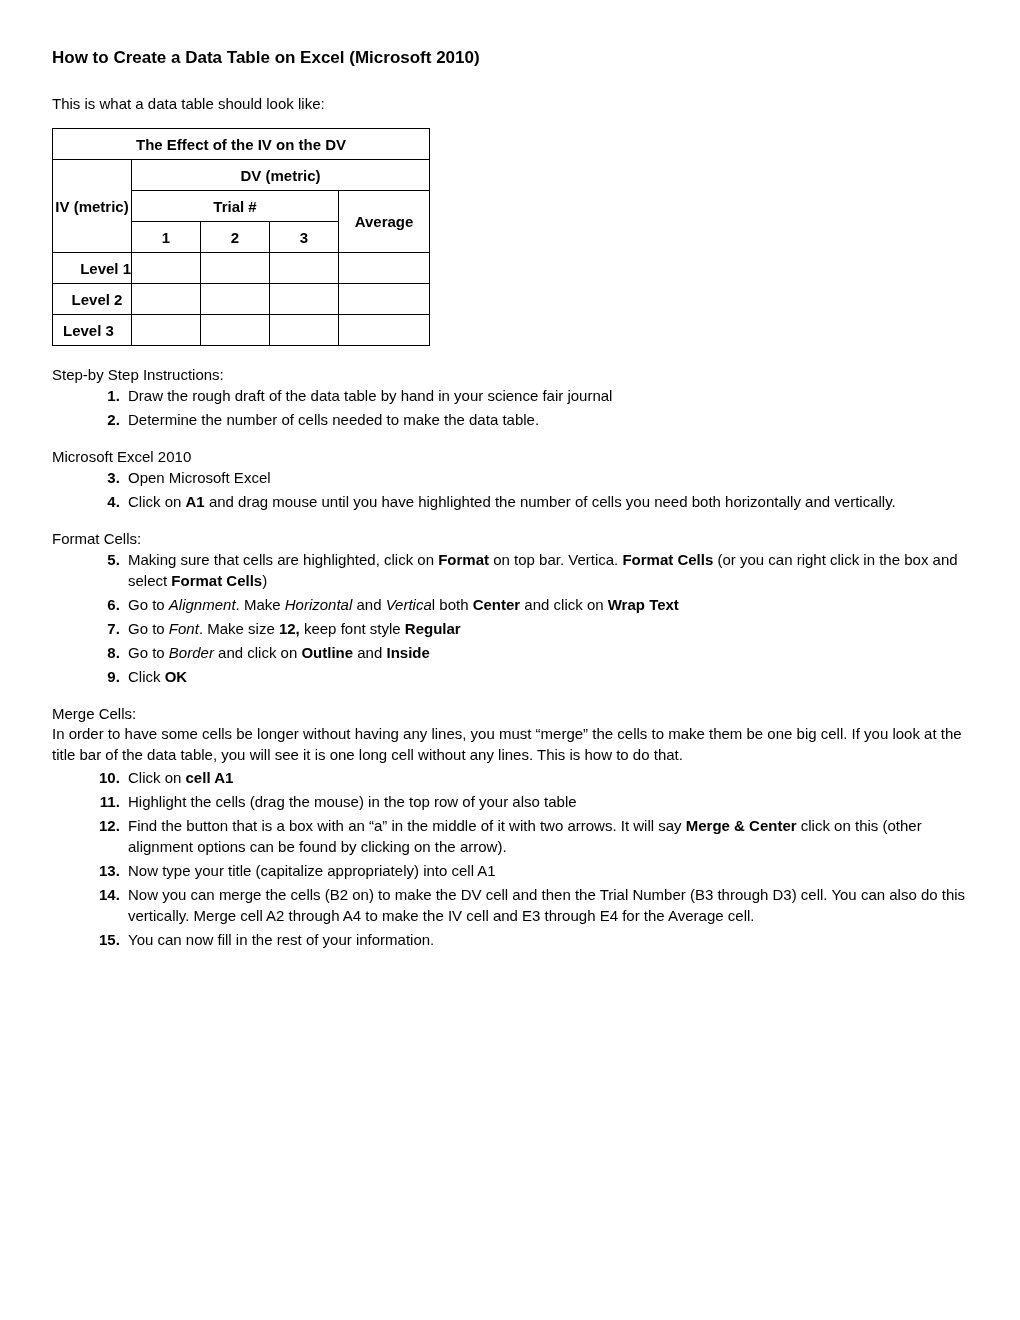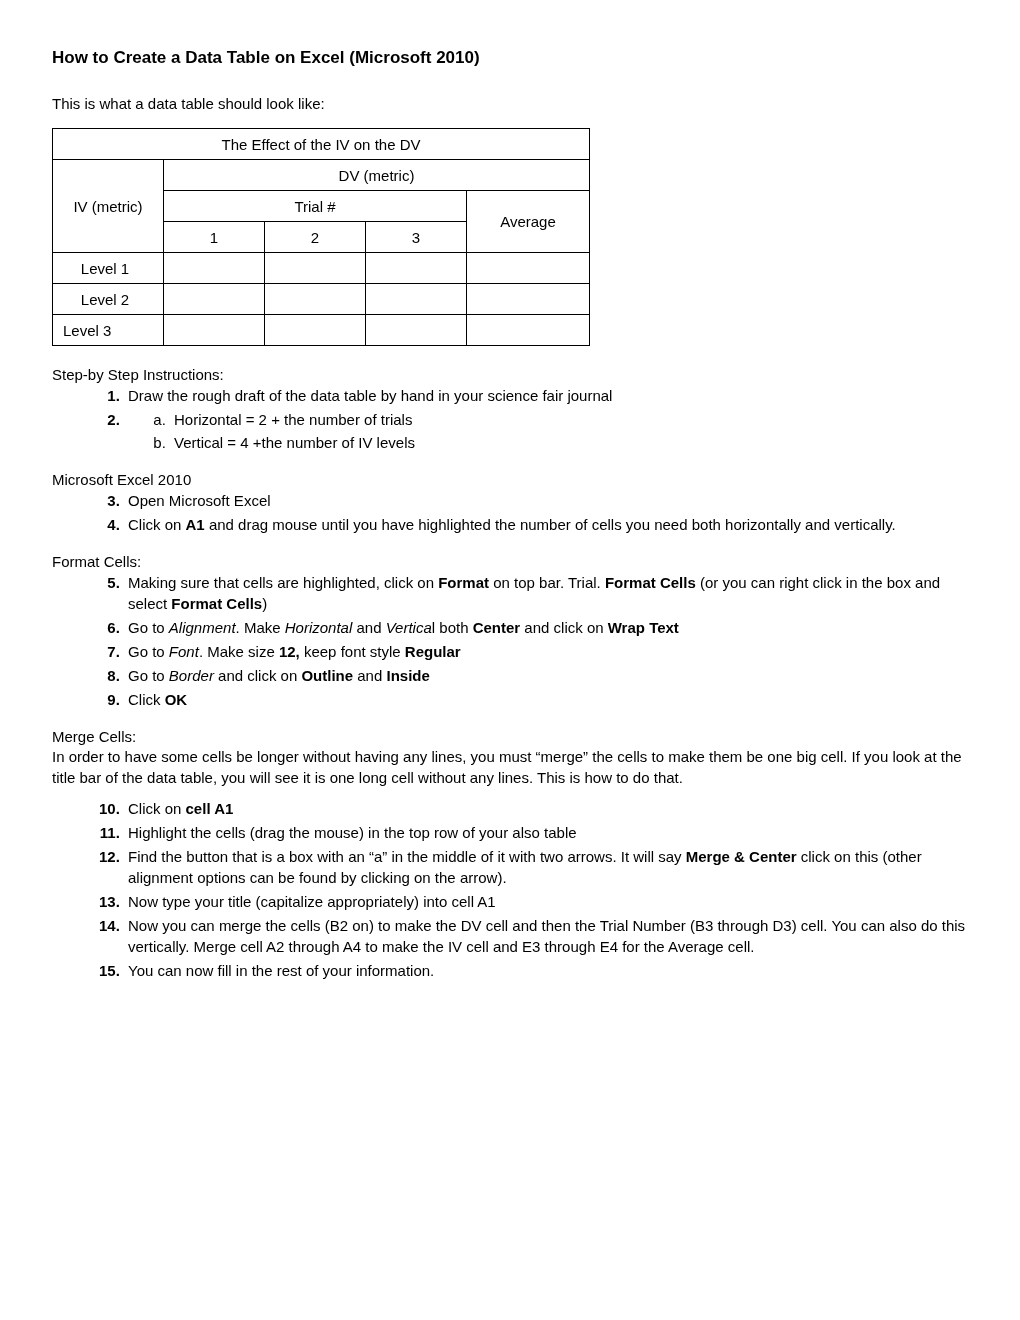--- a/index.html
+++ b/index.html
@@ -25,24 +25,24 @@
     font-weight: normal;
     margin-top: 18px;
     margin-bottom: 2px;
   }
   table.data-table {
     border-collapse: collapse;
     margin-bottom: 20px;
   }
   table.data-table td, table.data-table th {
     border: 1px solid #000;
-    font-weight: normal;
+    font-weight: bold;
     text-align: center;
     vertical-align: middle;
-    padding: 4px 16px;
+    padding: 4px 0;
     font-size: 15px;
   }
   .w-iv { width: 78px; }
   .w-t  { width: 68px; }
   .w-avg{ width: 90px; }
   .row-h td, .row-h th { height: 22px; }
   ol.main {
     margin: 0 0 14px 0;
     padding-left: 72px;
   }
@@ -88,21 +88,21 @@
   <tr class="row-h">
     <td colspan="3">Trial #</td>
     <td rowspan="2" class="w-avg">Average</td>
   </tr>
   <tr class="row-h">
     <td class="w-t">1</td>
     <td class="w-t">2</td>
     <td class="w-t">3</td>
   </tr>
   <tr class="row-h">
-    <td style="text-align:center;padding-left:10px">Level 1</td>
+    <td style="text-align:right;padding-left:10px">Level 1</td>
     <td></td>
         <td></td>
         <td></td>
         <td></td>
   </tr>
   <tr class="row-h">
     <td style="text-align:center;padding-left:10px">Level 2</td>
     <td></td>
         <td></td>
         <td></td>
@@ -115,44 +115,41 @@
         <td></td>
         <td></td>
   </tr>
 </tbody>
   </table>
 
 <div class="section-head">Step-by Step Instructions:</div>
 <ol class="main" start="1">
   <li>Draw the rough draft of the data table by hand in your science fair journal</li>
   <li>
-    <ol class="sub">
-      <li>Horizontal = 2 + the number of trials</li>
-      <li>Vertical = 4 +the number of IV levels</li>
-    </ol>
+    <span>Determine the number of cells needed to make the data table.</span>
   </li>
 </ol>
 
 <div class="section-head">Microsoft Excel 2010</div>
 <ol class="main" start="3">
   <li>Open Microsoft Excel</li>
   <li><span>Click on </span><span class="bold">A1</span><span> and drag mouse until you have highlighted the number of cells you need both horizontally and vertically.</span></li>
 </ol>
 
 <div class="section-head">Format Cells:</div>
 <ol class="main" start="5">
-  <li><span> Making sure that cells are highlighted, click on </span><span class="bold">Format</span><span> on top bar.  Trial. </span><span class="bold">Format Cells</span><span> (or you can right click in the box and select </span><span class="bold">Format Cells</span><span>)</span></li>
+  <li><span> Making sure that cells are highlighted, click on </span><span class="bold">Format</span><span> on top bar.  Vertica. </span><span class="bold">Format Cells</span><span> (or you can right click in the box and select </span><span class="bold">Format Cells</span><span>)</span></li>
   <li><span>Go to </span><span class="bolditalic">Alignment</span><span>. Make </span><span class="bolditalic">Horizontal</span><span> and </span><span class="bolditalic">Vertica</span><span>l both </span><span class="bold">Center</span><span> and click on </span><span class="bold">Wrap Text</span></li>
   <li><span>Go to </span><span class="bolditalic">Font</span><span>. Make size </span><span class="bold">12,</span><span> keep font style </span><span class="bold">Regular</span></li>
   <li><span>Go to </span><span class="bolditalic">Border</span><span> and click on </span><span class="bold">Outline</span><span> and </span><span class="bold">Inside</span></li>
   <li><span>Click </span><span class="bold">OK</span></li>
 </ol>
 
 <div class="section-head">Merge Cells:</div>
-<p style="margin-bottom:10px">In order to have some cells be longer without having any lines, you must “merge” the cells to make them be one big cell.  If you look at the title bar of the data table, you will see it is one long cell without any lines.  This is how to do that.</p>
+<p style="margin-bottom:2px">In order to have some cells be longer without having any lines, you must “merge” the cells to make them be one big cell.  If you look at the title bar of the data table, you will see it is one long cell without any lines.  This is how to do that.</p>
 <ol class="main" start="10">
   <li><span>Click on </span><span class="bold">cell A1</span></li>
   <li>Highlight the cells (drag the mouse) in the top row of your also table</li>
   <li><span>Find the button that is a box with an “a” in the middle of it with two arrows. It will say </span><span class="bold">Merge &amp; Center</span><span> click on this (other alignment options can be found by clicking on the arrow).</span></li>
   <li>Now type your title (capitalize appropriately) into cell A1</li>
   <li>Now you can merge the cells (B2 on) to make the DV cell and then the Trial Number (B3 through D3) cell.  You can also do this vertically. Merge cell A2 through A4 to make the IV cell and E3 through E4 for the Average cell.</li>
   <li>You can now fill in the rest of your information.</li>
 </ol>
 
 </body></html>

